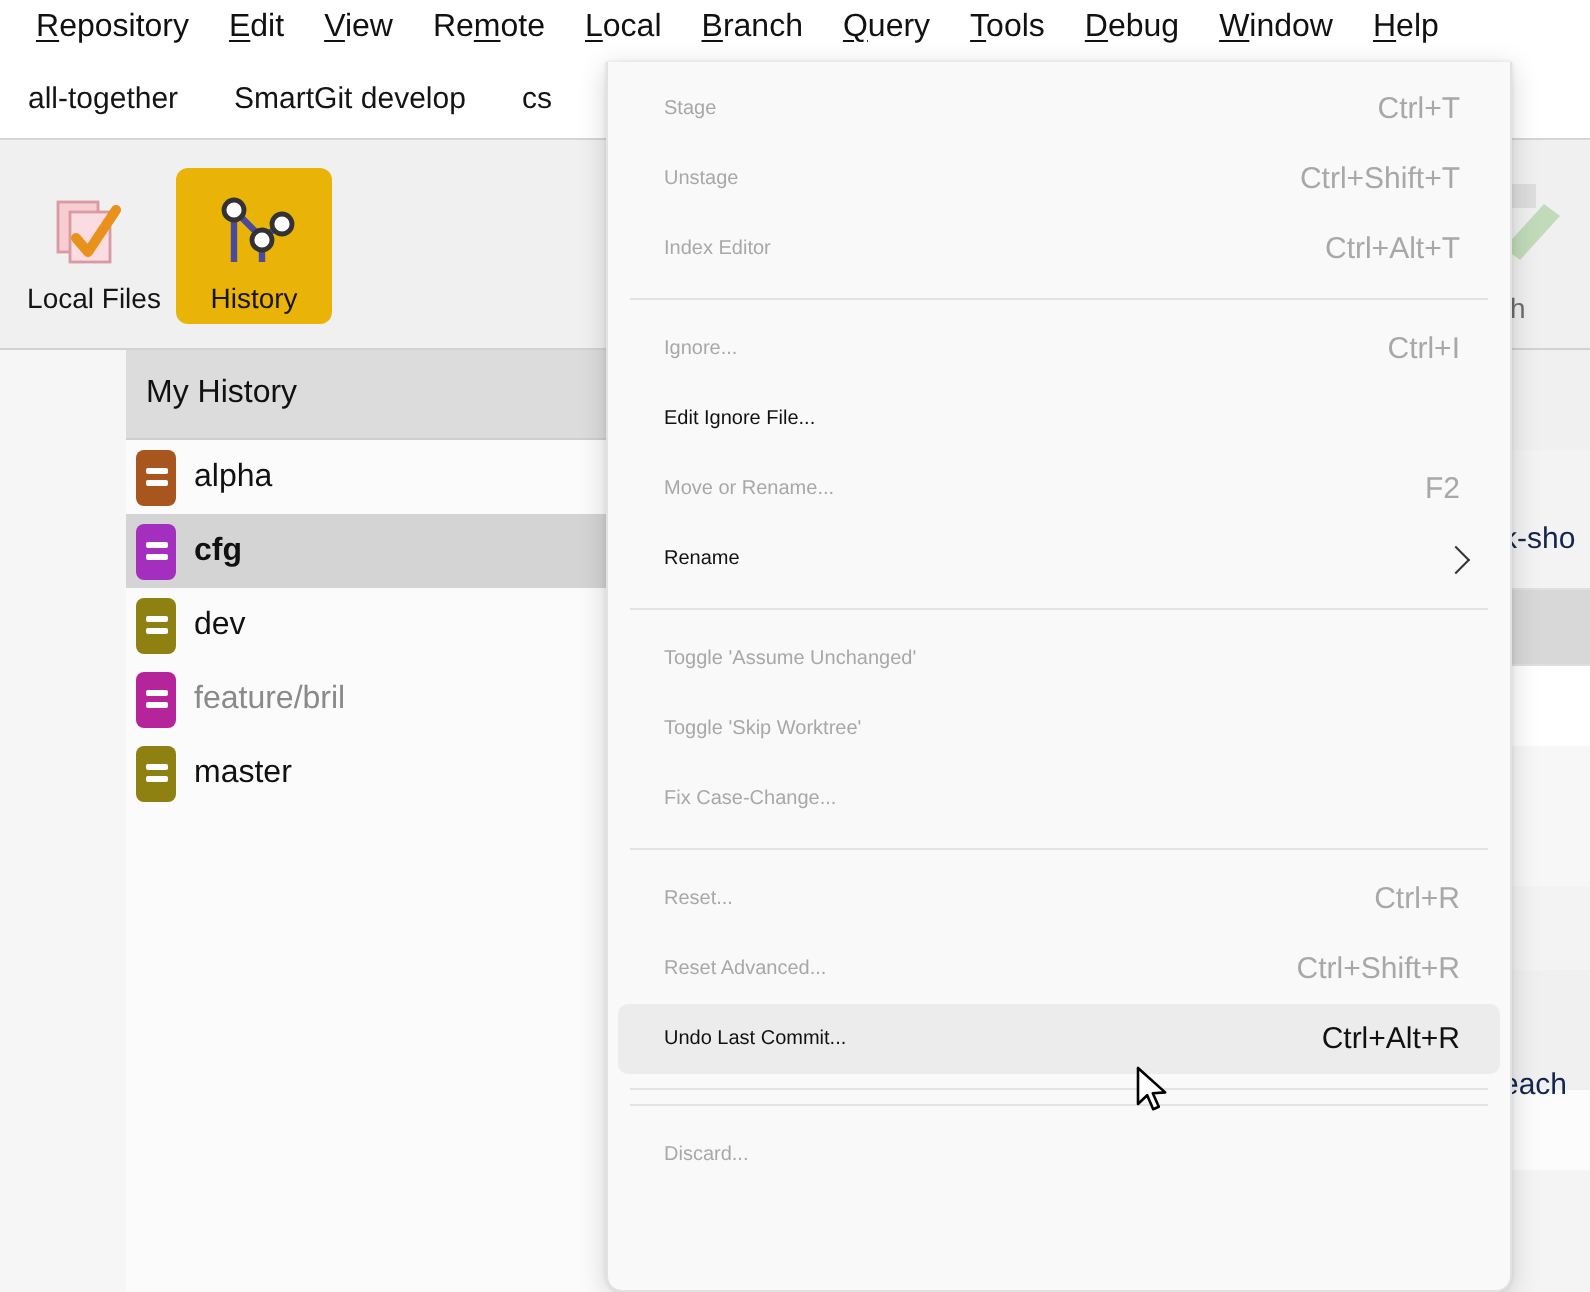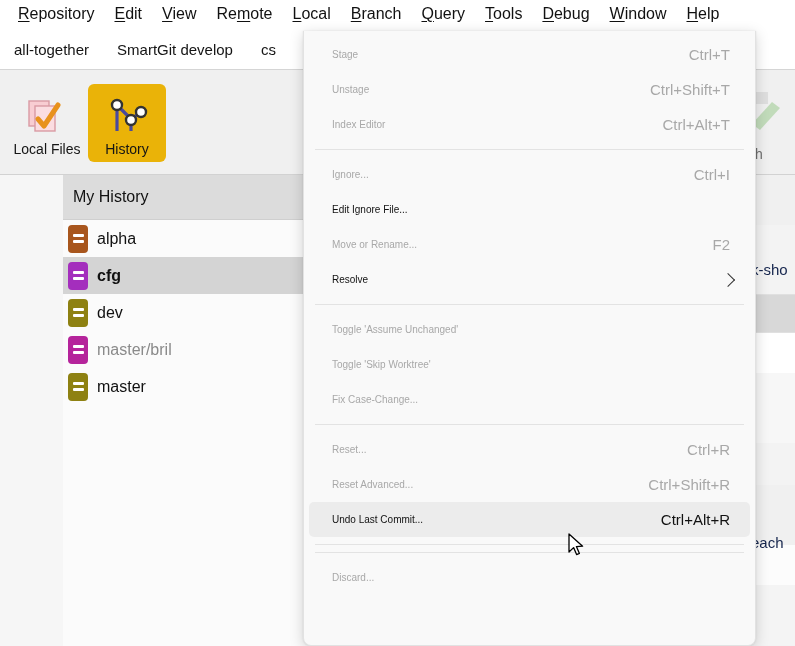--- a/index.html
+++ b/index.html
@@ -351,21 +351,21 @@
             <i></i>
             <i></i>
           </div>
           <div class="branch-name">dev</div>
         </div>
         <div class="branch-row">
           <div class="branch-badge" style="background: rgb(181, 36, 155);">
             <i></i>
             <i></i>
           </div>
-          <div class="branch-name muted">master/bril</div>
+          <div class="branch-name muted">feature/bril</div>
         </div>
         <div class="branch-row">
           <div class="branch-badge" style="background: rgb(142, 129, 18);">
             <i></i>
             <i></i>
           </div>
           <div class="branch-name">master</div>
         </div>
       </div>
   </div>
@@ -390,21 +390,21 @@
           <span class="mi-accel">Ctrl+I</span>
         </div>
         <div class="mi">
           <span class="mi-label">Edit Ignore File...</span>
         </div>
         <div class="mi disabled">
           <span class="mi-label">Move or Rename...</span>
           <span class="mi-accel">F2</span>
         </div>
         <div class="mi">
-          <span class="mi-label">Resolve</span>
+          <span class="mi-label">Rename</span>
           <span class="mi-arrow"></span>
         </div>
         <div class="mi-sep"></div>
         <div class="mi disabled">
           <span class="mi-label">Toggle 'Assume Unchanged'</span>
         </div>
         <div class="mi disabled">
           <span class="mi-label">Toggle 'Skip Worktree'</span>
         </div>
         <div class="mi disabled">

